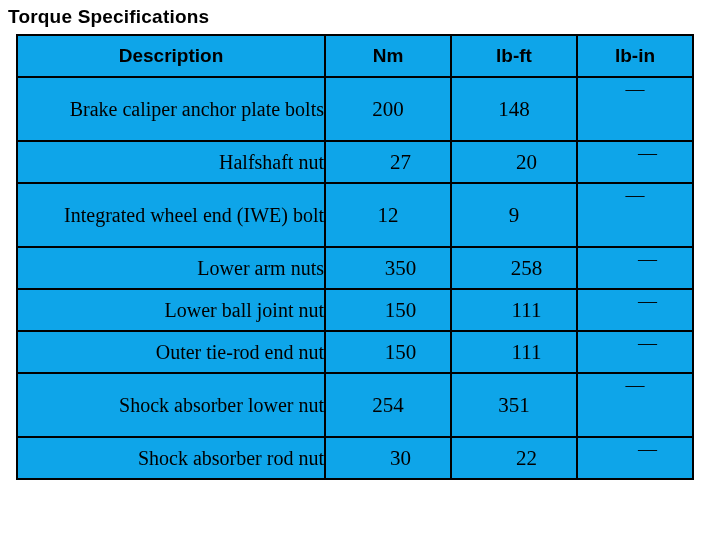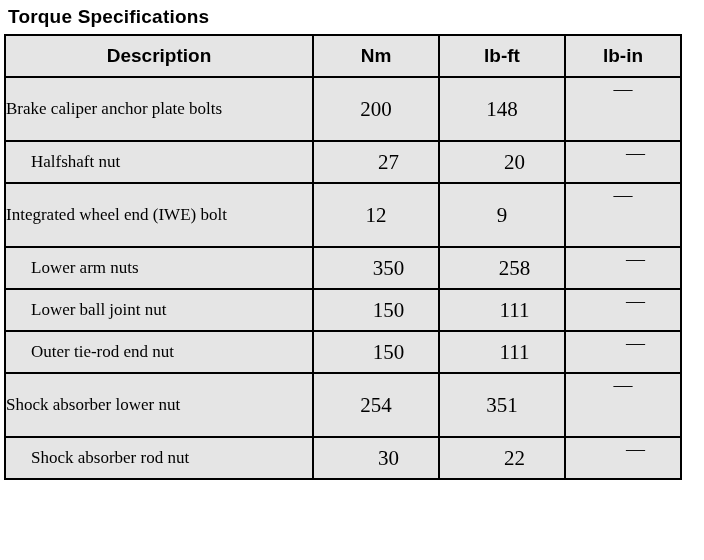--- a/index.html
+++ b/index.html
@@ -24,23 +24,23 @@
     font-family: "Liberation Sans", sans-serif;
     font-weight: bold;
     font-size: 19px;
     line-height: 22px;
     padding: 6px 16px 6px 8px;
     letter-spacing: 0.2px;
   }
   table.torque {
     border-collapse: collapse;
     table-layout: fixed;
-    margin-left: 4px;
+    margin-left: 16px;
     width: 670px;
-    background: #e5e5e5;
+    background: #0ea5e9;
   }
   table.torque th,
   table.torque td {
     border: 2px solid #000000;
     padding: 0;
     vertical-align: middle;
   }
   thead th {
     font-family: "Liberation Sans", sans-serif;
     font-weight: bold;
@@ -48,23 +48,23 @@
     text-align: center;
     height: 40px;
     padding: 2px 4px;
   }
   th.col-desc { width: 306px; }
   th.col-nm   { width: 124px; }
   th.col-lbft { width: 124px; }
   th.col-lbin { width: 114px; }
 
   td.desc {
-    font-size: 17px;
+    font-size: 20px;
     line-height: 24px;
-    text-align: left;
+    text-align: right;
     padding: 6px 8px 6px 9px;
   }
   td.num {
     font-size: 21px;
     text-align: center;
     vertical-align: top;
     padding: 7px 4px 6px 4px;
   }
   td.num.dash {
     font-size: 19px;

